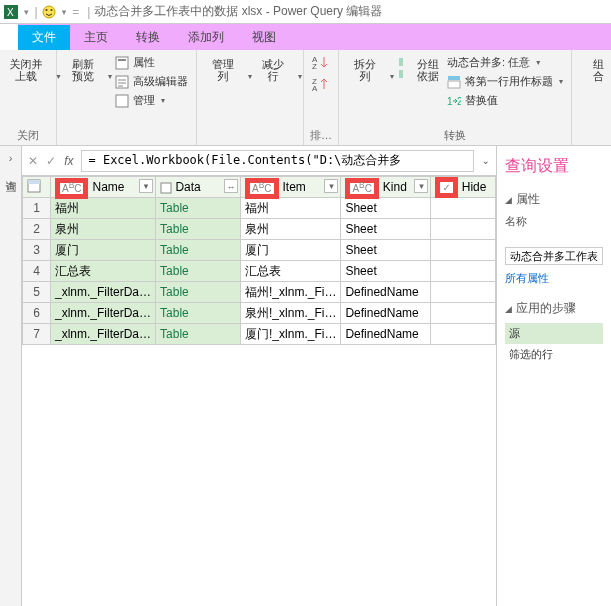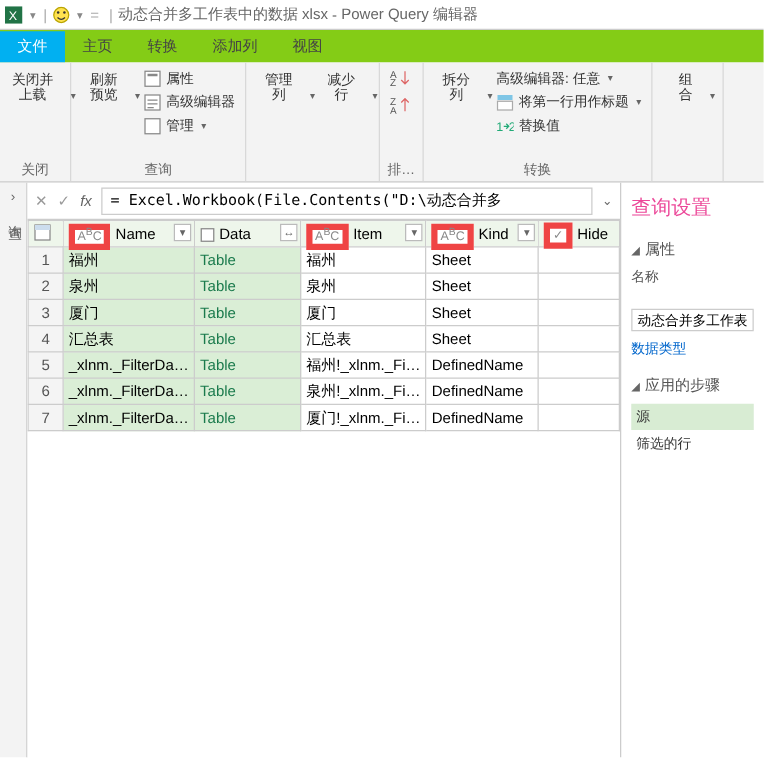--- a/index.html
+++ b/index.html
@@ -3,21 +3,21 @@
 <meta charset="utf-8">
 <style>
 * { margin: 0; padding: 0; box-sizing: border-box; font-family: "Microsoft YaHei", sans-serif; }
 body { width: 611px; height: 606px; overflow: hidden; background: #fff; font-size: 12px; }
 
 .titlebar { height: 24px; background: #fff; border-bottom: 1px solid #ccc; display: flex; align-items: center; padding: 0 4px; color: #666; }
 .titlebar .ico { display: inline-flex; margin-right: 4px; }
 .titlebar .sep { color: #aaa; margin: 0 4px; }
 .titlebar .qat-drop { color: #888; font-size: 9px; margin: 0 2px; }
 
-.tabs { height: 26px; display: flex; align-items: end; background: #84cc16; }
+.tabs { height: 26px; display: flex; align-items: end; background: #f0abfc; margin-left: 18px; }
 .tab { padding: 4px 14px; color: #444; cursor: pointer; }
 .tab.active { background: #01b0f1; color: #fff; }
 
 .ribbon { height: 96px; background: #f3f3f3; border-bottom: 1px solid #ccc; display: flex; position: relative; }
 .rgroup { border-right: 1px solid #d8d8d8; display: flex; flex-direction: column; justify-content: space-between; padding: 4px 6px 2px 6px; }
 .rgroup .glabel { text-align: center; color: #666; font-size: 11px; padding-top: 2px; }
 .rbody { display: flex; align-items: flex-start; gap: 6px; flex: 1; }
 .bigbtn { display: flex; flex-direction: row; align-items: flex-end; justify-content: center; width: 44px; gap: 14px; cursor: pointer; line-height: 1.1; text-align: center; font-size: 11px; color: #333; }
 .bigbtn .drop { font-size: 8px; color: #666; }
 .smallbtns { display: flex; flex-direction: column; gap: 2px; font-size: 11px; color: #333; }
@@ -141,21 +141,20 @@
           </div>
         <div class="smallbtn">
             <svg width="14" height="14">
               <rect x="1" y="1" width="12" height="12" fill="#fff" stroke="#888"></rect>
             </svg>
             <span>管理</span>
             <span class="drop">▾</span>
           </div>
       </div>
     </div>
-    <div class="glabel">查询</div>
   </div>
 
   <div class="rgroup" style="padding-bottom:2px">
     <div class="rbody">
       <div class="bigbtn">
         <svg width="28" height="28">
             <rect x="4" y="4" width="6" height="20" fill="#7fc6e6"></rect>
             <rect x="12" y="4" width="6" height="20" fill="#7fc6e6"></rect>
           </svg>
         <span style="white-space:pre">管理
@@ -201,23 +200,31 @@
     <div class="rbody">
       <div class="bigbtn">
         <svg width="28" height="28">
             <rect x="6" y="4" width="6" height="20" fill="#7fc6e6"></rect>
             <rect x="16" y="4" width="6" height="20" fill="#7fc6e6"></rect>
           </svg>
         <span style="white-space:pre">拆分
 列</span>
           <span class="drop">▾</span>
       </div>
+      <div class="bigbtn">
+        <svg width="28" height="28">
+            <rect x="4" y="4" width="20" height="8" fill="#a9d8c0"></rect>
+            <rect x="4" y="16" width="20" height="8" fill="#a9d8c0"></rect>
+          </svg>
+        <span style="white-space:pre">分组
+依据</span>
+      </div>
       <div class="smallbtns">
         <div class="smallbtn">
-            <span>高级编辑器: 任意</span>
+            <span>动态合并多: 任意</span>
             <span class="drop">▾</span>
           </div>
         <div class="smallbtn">
             <svg width="14" height="14">
               <rect x="1" y="1" width="12" height="4" fill="#7fc6e6"></rect>
               <rect x="1" y="6" width="12" height="7" fill="#fff" stroke="#aaa"></rect>
             </svg>
             <span>将第一行用作标题</span>
             <span class="drop">▾</span>
           </div>
@@ -346,21 +353,21 @@
   </div>
 
   <div class="rightpanel">
     <h2>查询设置</h2>
     <div class="sect-title">
         <span class="tri">◢</span>
         <span>属性</span>
       </div>
     <div class="propname">名称</div>
     <input class="propinput" value="动态合并多工作表" style="">
-    <span class="link">数据类型</span>
+    <span class="link">所有属性</span>
     <div class="sect-title">
         <span class="tri">◢</span>
         <span>应用的步骤</span>
       </div>
     <ul class="steps" id="steps-list">
         <li class="current">源</li>
         <li>筛选的行</li>
       </ul>
   </div>
 </div>

